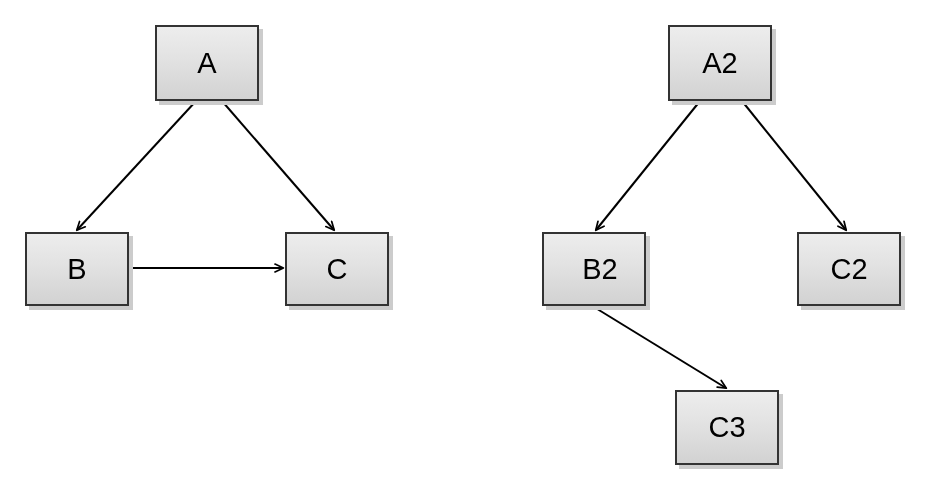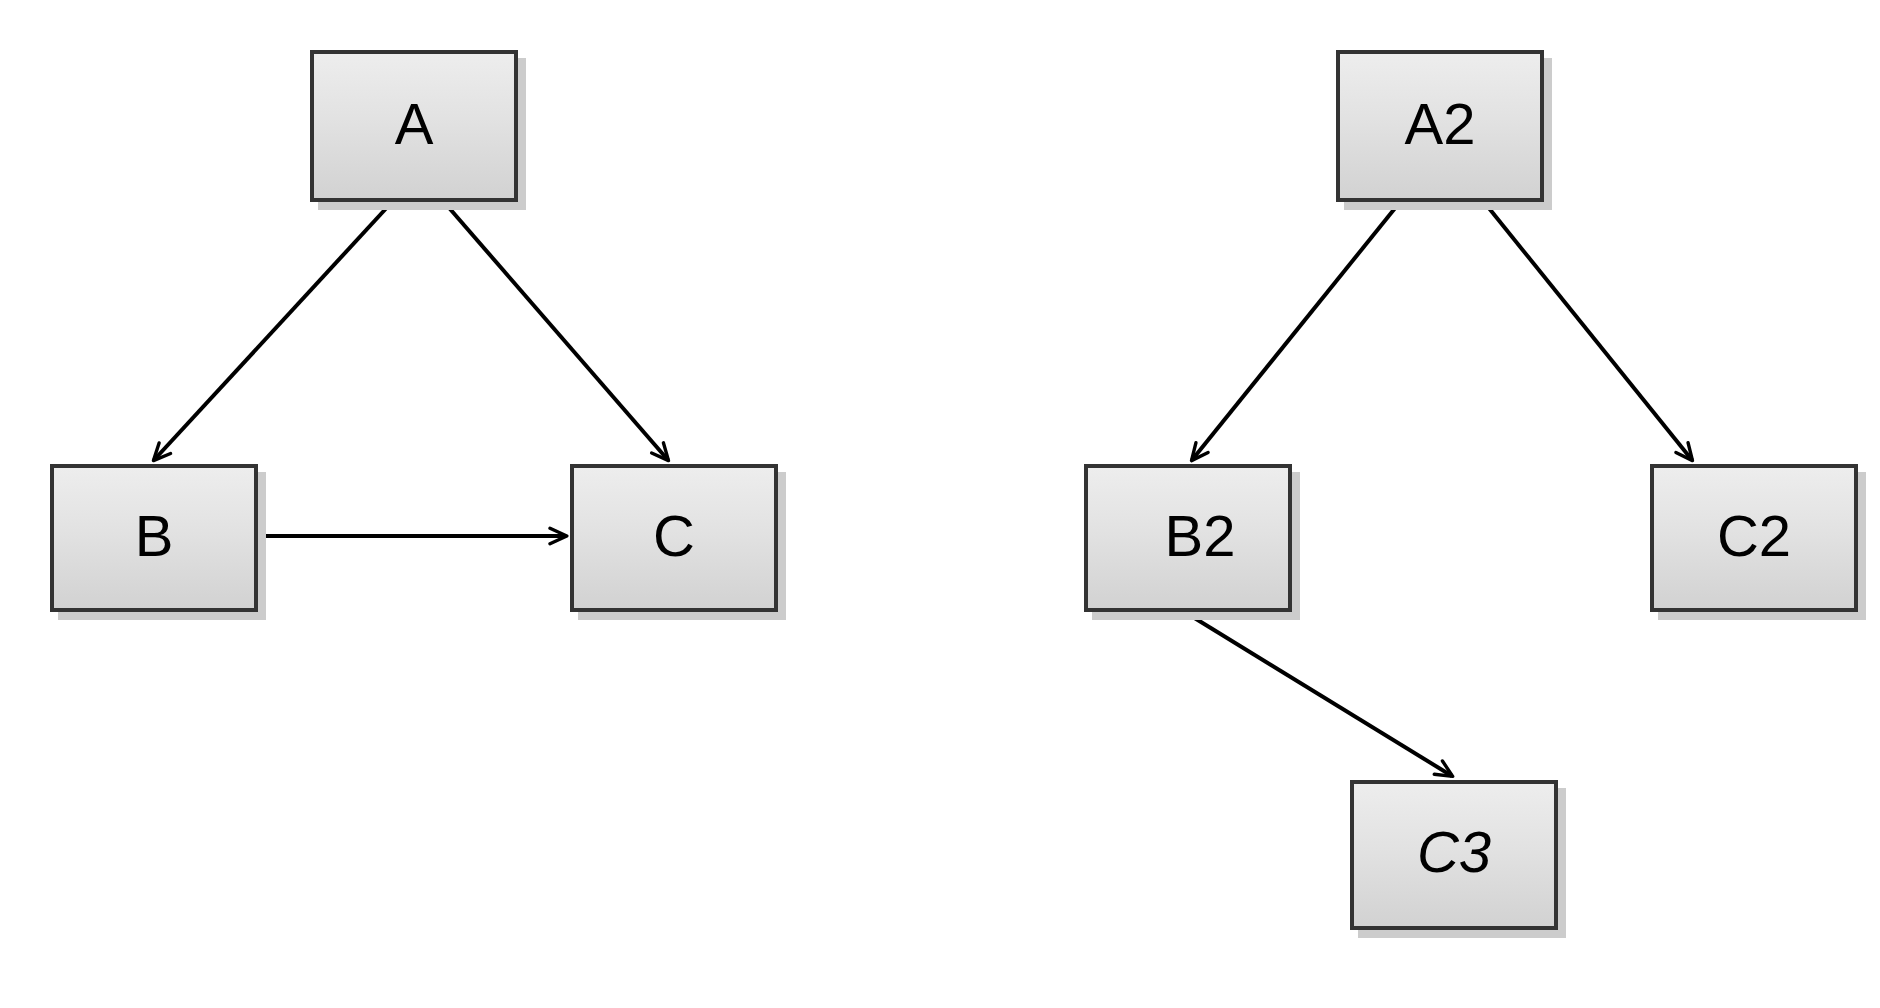--- a/index.html
+++ b/index.html
@@ -78,21 +78,21 @@
   </div>
 
   <div class="node" style="left:668px; top:25px; width:104px; height:76px;">
     <span class="node-label">A2</span>
   </div>
 
   <div class="node" style="left:542px; top:232px; width:104px; height:74px;padding-left:12px;">
     <span class="node-label">B2</span>
   </div>
 
-  <div class="node" style="left:797px; top:232px; width:104px; height:74px;margin-left:28px;">
+  <div class="node" style="left:797px; top:232px; width:104px; height:74px;">
     <span class="node-label">C2</span>
   </div>
 
-  <div class="node" style="left:675px; top:390px; width:104px; height:75px;font-style:italic;">
+  <div class="node" style="left:675px; top:390px; width:104px; height:75px;">
     <span class="node-label">C3</span>
   </div>
 
 </div>
 
 </body></html>

